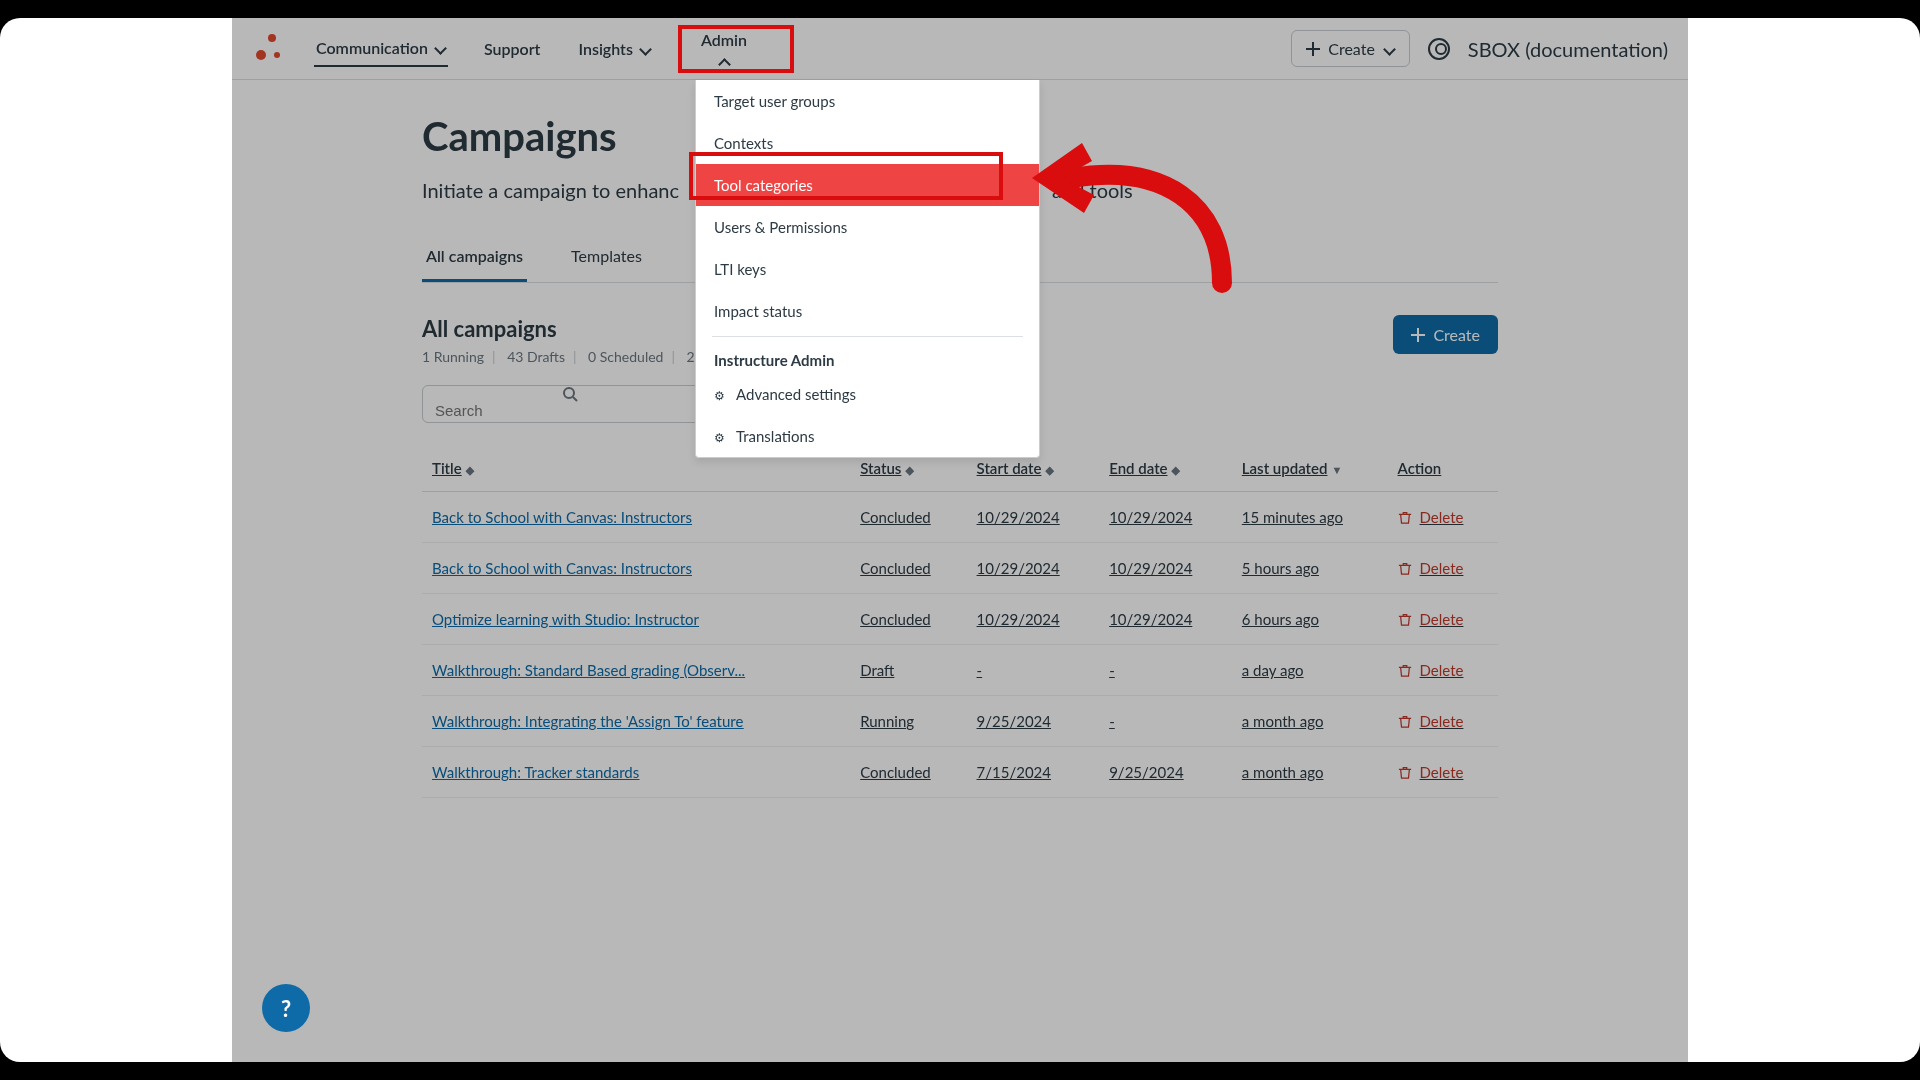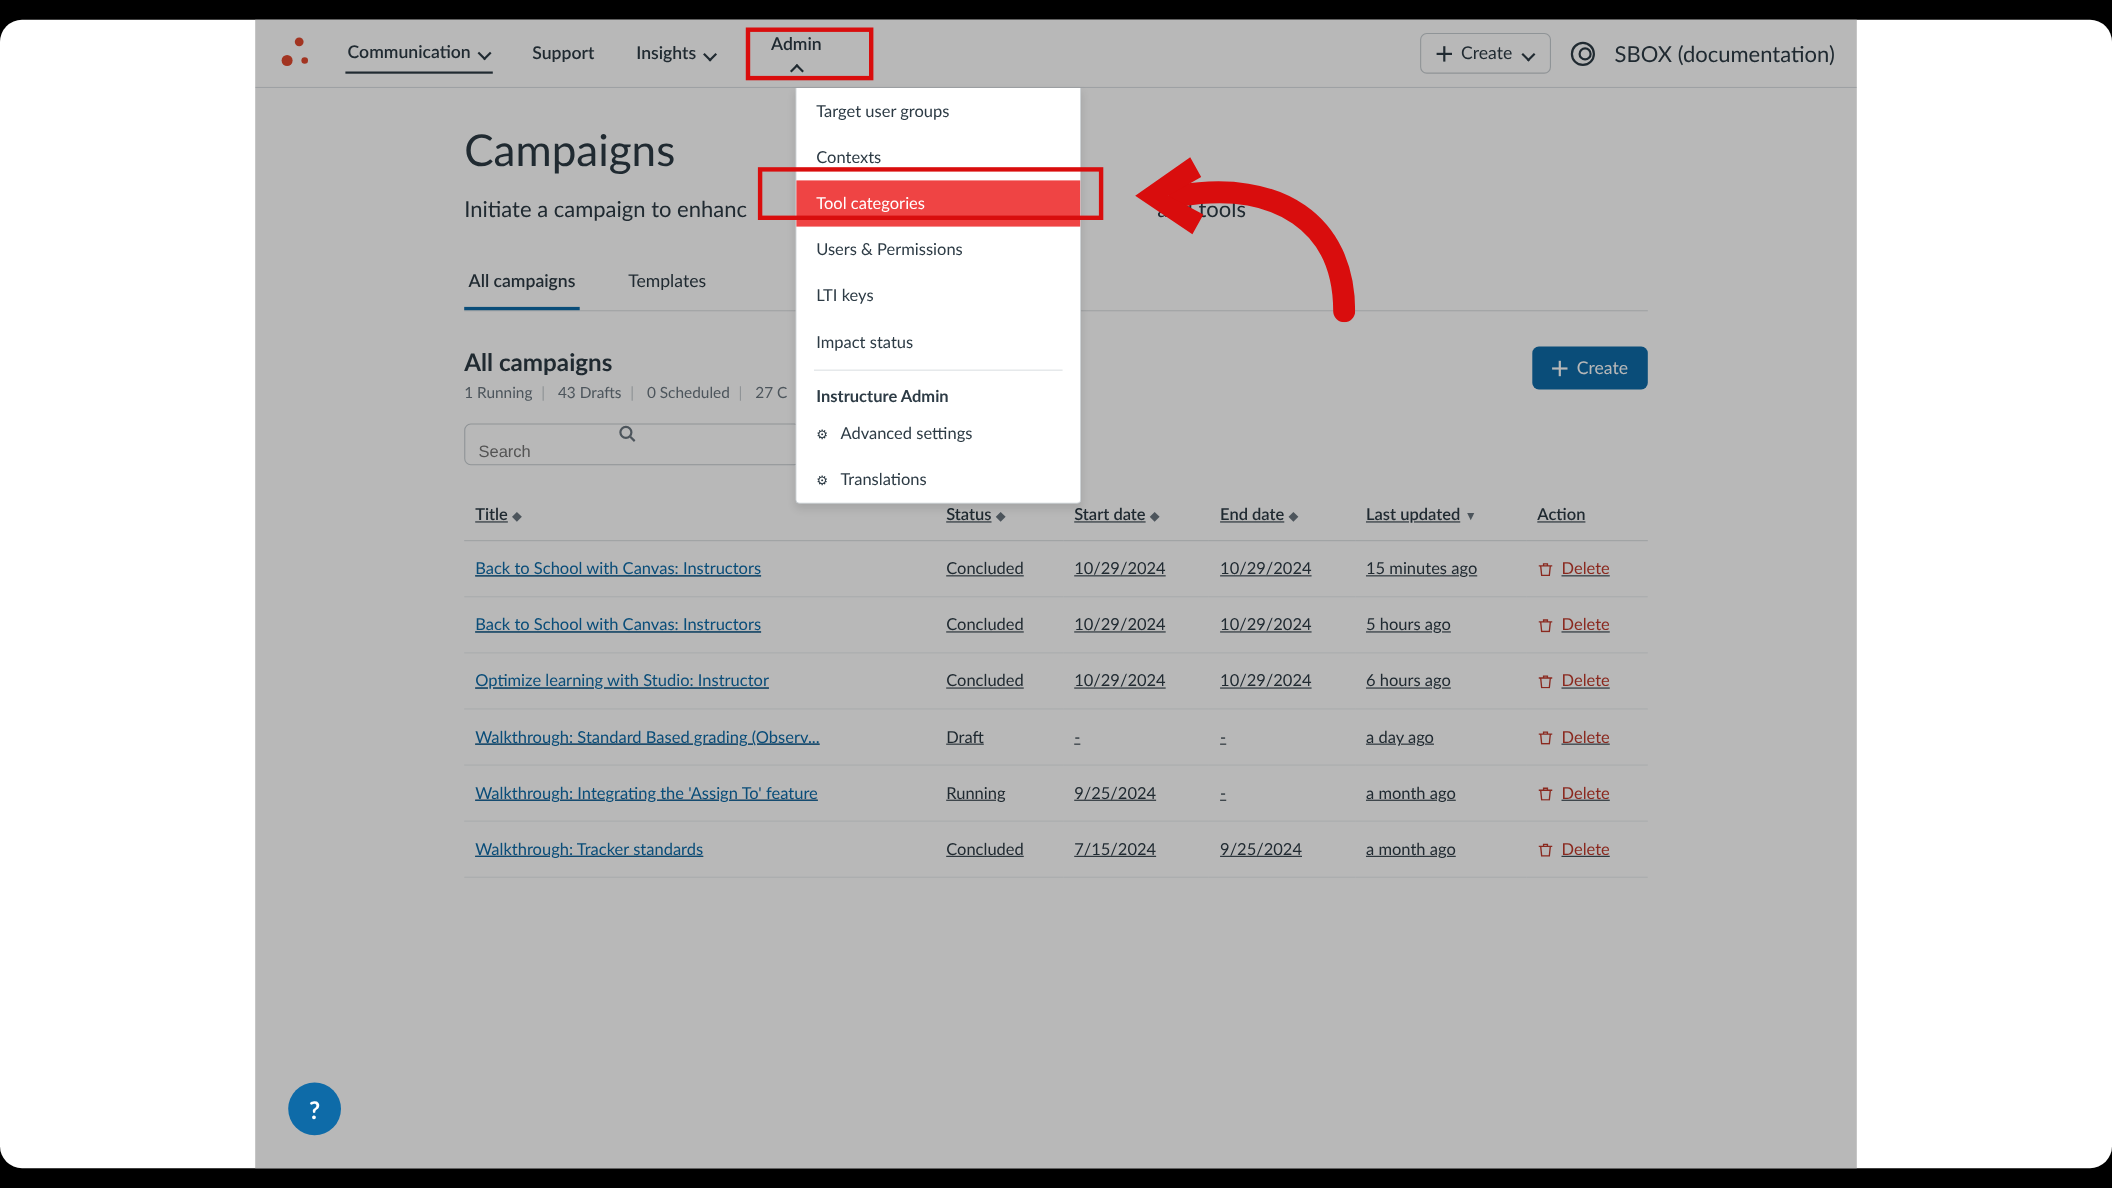--- a/index.html
+++ b/index.html
@@ -31,31 +31,31 @@
   .plus-icon::before { left:6px; top:0; width:2px; height:14px; }
   .plus-icon::after { top:6px; left:0; height:2px; width:14px; }
   .user-icon { width:22px; height:22px; border:2px solid #2D3B45; border-radius:50%; position:relative; cursor:pointer; }
   .user-icon::after { content:""; position:absolute; width:8px; height:8px; border:2px solid #2D3B45; border-radius:50%; left:5px; top:3px; }
   .env-label { font-size:20px; }
 
   
   .admin-highlight { position:absolute; border:4px solid #D90D0D; pointer-events:none; z-index:900; }
 
   
-  .dropdown { position:absolute; width:260px; background:#fff; border:1px solid #c7cdd1; border-top:none; border-radius:0 0 4px 4px; z-index:800; box-shadow:0 4px 8px rgba(0,0,0,0.1);margin-left:28px; }
+  .dropdown { position:absolute; width:345px; background:#fff; border:1px solid #c7cdd1; border-top:none; border-radius:0 0 4px 4px; z-index:800; box-shadow:0 4px 8px rgba(0,0,0,0.1); }
   .dd-item { padding:12px 18px; font-size:15px; cursor:pointer; color:#2D3B45; }
   .dd-item.selected { background:#ef4444; color:#fff; }
   .dd-sep { margin:4px 16px; border-top:1px solid #dce0e3; }
   .dd-header { padding:10px 18px 4px; font-weight:700; font-size:15px; }
   .dd-item .cfg { display:inline-block; width:14px; margin-right:8px; color:#2D3B45; font-size:12px; }
   .dd-selected-highlight { position:absolute; border:4px solid #D90D0D; pointer-events:none; z-index:900; }
 
   
   .page { padding:32px 190px 0 190px; }
-  .h1 { font-size:40px; font-weight:400; margin-bottom:18px; }
+  .h1 { font-size:40px; font-weight:700; margin-bottom:18px; }
   .subtitle { font-size:20px; color:#2D3B45; margin-bottom:30px; }
   .subtabs { display:flex; gap:40px; border-bottom:1px solid #dce0e3; }
   .subtab { padding:14px 4px; font-size:16px; color:#2D3B45; cursor:pointer; }
   .subtab.active { border-bottom:3px solid #0E6BA8; font-weight:600; color:#2D3B45; }
 
   .list-head { display:flex; align-items:flex-start; margin-top:32px; }
   .list-head .left h2 { font-size:22px; font-weight:700; }
   .stats { font-size:14px; color:#6B7780; margin-top:6px; }
   .stats .sep { margin:0 8px; color:#C7CDD1; }
   .create-btn { margin-left:auto; background:#0E6BA8; color:#fff; border-radius:6px; padding:10px 18px; display:flex; align-items:center; gap:8px; cursor:pointer; font-size:16px; }

